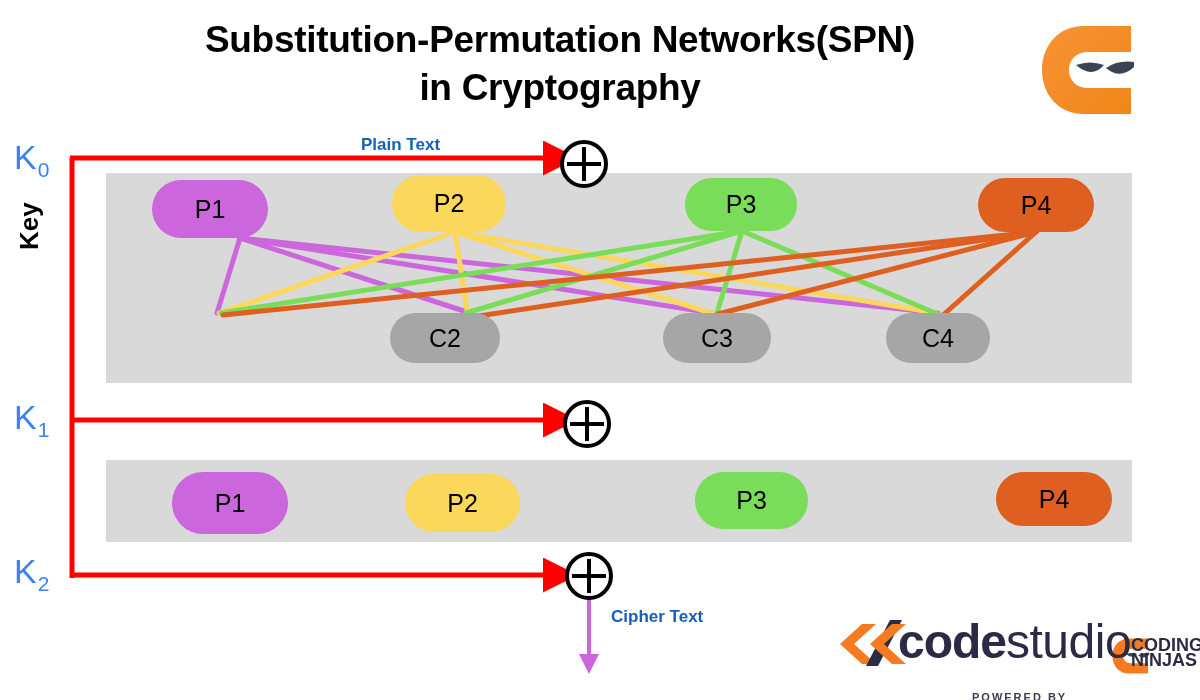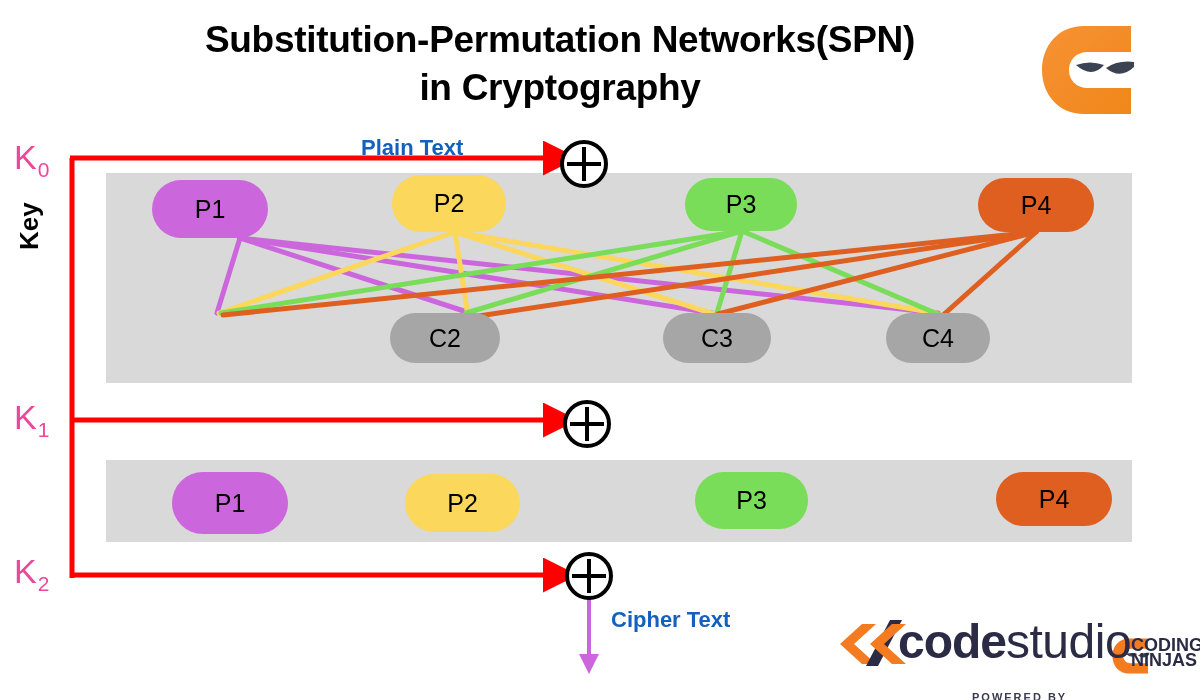--- a/index.html
+++ b/index.html
@@ -40,21 +40,21 @@
     top: 20px;
     width: 110px;
     height: 100px;
   }
 
   
   .key-label {
     position: absolute;
     font-family: "Liberation Sans", sans-serif;
     font-size: 34px;
-    color: #ec4899;
+    color: #3b82f6;
     white-space: nowrap;
   }
   .key-label .sub {
     font-size: 21px;
     vertical-align: sub;
     margin-left: 1px;
   }
   #key-vertical {
     position: absolute;
     left: 14px;
@@ -118,21 +118,21 @@
   }
   .xor::after {
     left: 18px; top: 3px; width: 4px; height: 34px;
   }
 
   
   .flow-label {
     position: absolute;
     font-family: "Liberation Sans", sans-serif;
     font-weight: bold;
-    font-size: 22px;
+    font-size: 17px;
     color: #1560bd;
     white-space: nowrap;
     text-align: center;
   }
 
   
   #cs-logo { position: absolute; left: 818px; top: 612px; width: 370px; height: 74px; }
   #cs-wordmark {
     position: absolute; left: 898px; top: 614px;
     font-family: "Liberation Sans", sans-serif; font-size: 48px; white-space: nowrap;

